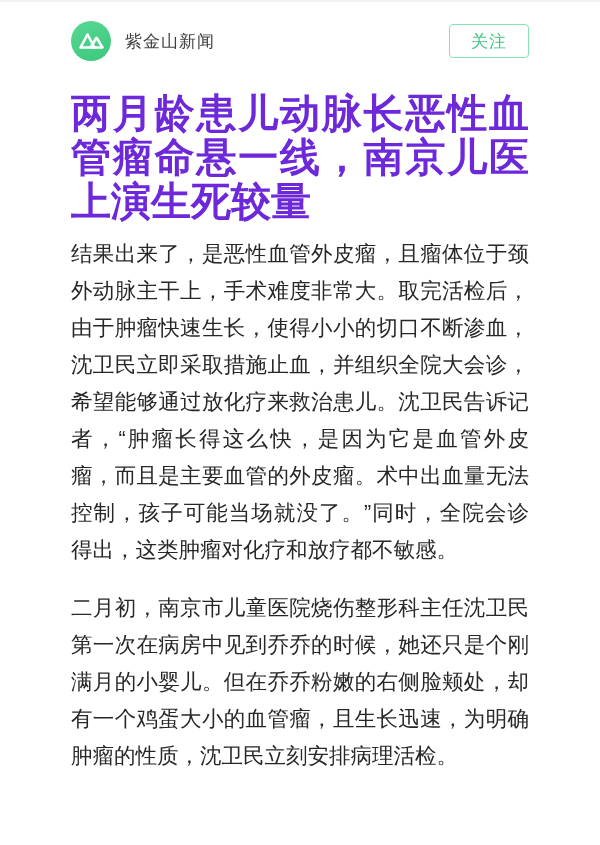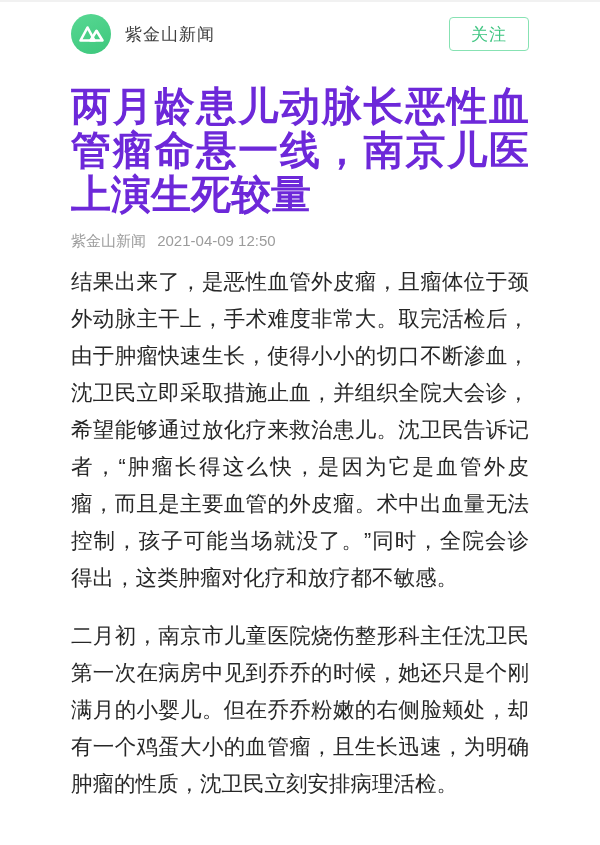--- a/index.html
+++ b/index.html
@@ -6,21 +6,21 @@
   html, body {
     margin: 0; padding: 0;
     width: 600px; height: 845px;
     background: #ffffff;
     font-family: "Liberation Sans", sans-serif;
     overflow: hidden;
   }
   body { border-top: 2px solid #f1f1f1; }
   .container {
     width: 458px;
-    margin: 1px auto;
+    margin: 8px auto;
     padding-top: 11px;
   }
   
   .header {
     display: flex;
     align-items: center;
     height: 40px;
   }
   .publisher {
     display: flex;
@@ -93,23 +93,19 @@
           </svg>
         </span>
       </div>
       <span class="publisher-name">紫金山新闻</span>
     </div>
     <button class="follow-btn">关注</button>
   </div>
 
   <h1 class="title">两月龄患儿动脉长恶性血管瘤命悬一线，南京儿医上演生死较量</h1>
 
-  <div class="byline">
-    <span class="byline-source">紫金山新闻</span>
-    <span class="byline-date">2021-04-09 12:50</span>
-  </div>
 
   <div class="article">
     <p>结果出来了，是恶性血管外皮瘤，且瘤体位于颈外动脉主干上，手术难度非常大。取完活检后，由于肿瘤快速生长，使得小小的切口不断渗血，沈卫民立即采取措施止血，并组织全院大会诊，希望能够通过放化疗来救治患儿。沈卫民告诉记者，“肿瘤长得这么快，是因为它是血管外皮瘤，而且是主要血管的外皮瘤。术中出血量无法控制，孩子可能当场就没了。”同时，全院会诊得出，这类肿瘤对化疗和放疗都不敏感。</p>
     <p>二月初，南京市儿童医院烧伤整形科主任沈卫民第一次在病房中见到乔乔的时候，她还只是个刚满月的小婴儿。但在乔乔粉嫩的右侧脸颊处，却有一个鸡蛋大小的血管瘤，且生长迅速，为明确肿瘤的性质，沈卫民立刻安排病理活检。</p>
   </div>
 
 </div>
 
 </body></html>

